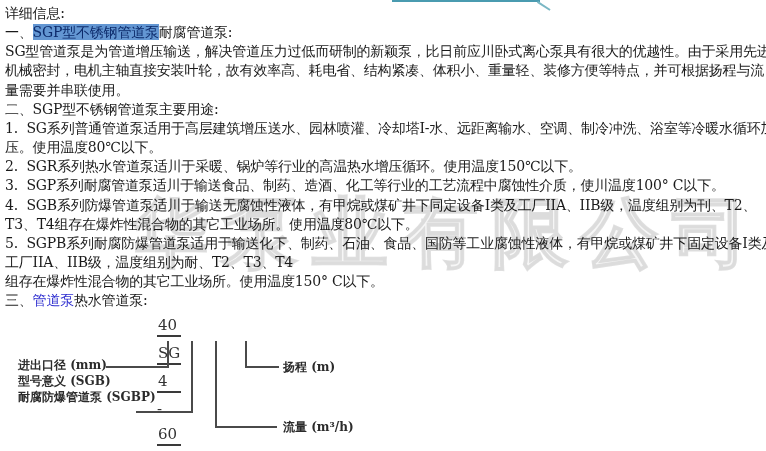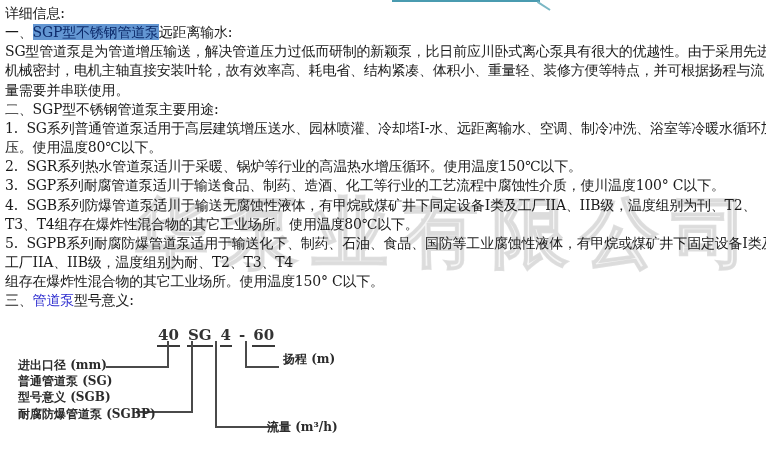--- a/index.html
+++ b/index.html
@@ -17,61 +17,61 @@
     font-size:76px; font-weight:bold; letter-spacing:14px; white-space:nowrap;
     color:rgba(214,214,214,0.22); -webkit-text-stroke:1.5px rgba(198,198,198,0.55);
   }
   
   .text-block { position:absolute; left:5px; top:4px; z-index:2; }
   .line { white-space:pre; font-size:14px; letter-spacing:-0.2px; line-height:19.15px; color:#1a1a1a; }
   .hl { background:var(--hl-bg,#6396d2); color:var(--hl-fg,#0d2b6b);margin-top:40px; }
   .blue-link { color:var(--link,#2f2fd0); cursor:pointer; }
   
   .diagram { position:absolute; left:0; top:0; z-index:2; }
-  .model-row { position:absolute; left:157px; top:326px; display:flex; gap:7px;
-               font-size:15px; font-weight:bold; color:#333; }
+  .model-row { position:absolute; left:157px; top:316px; display:flex; gap:7px;
+               font-size:15px; font-weight:normal; color:#333;flex-direction:column; }
   .model-row .part { border-bottom:2px solid #3a3a3a; padding:0 1px 1px 1px; }
   .model-row .dash { border-bottom:none; padding:0; }
   .conn { position:absolute; background:#4a4a4a; }
   .diagram-label { position:absolute; font-weight:bold; font-size:12px; color:#2b2b2b; white-space:pre; }
   .left-labels { position:absolute; left:18px; top:357px; }
   .left-labels .diagram-label { position:static; line-height:16.2px; }
 </style>
 </head>
 <body>
 
 <div class="page">
 
   <div class="teal-line"></div>
   <div class="teal-diag"></div>
 
   <div class="watermark">华泵业有限公司</div>
 
   <div class="text-block">
     <div class="line">详细信息:</div>
 
-    <div class="line"><span>一、</span><span class="hl">SGP型不锈钢管道泵</span><span>远距离输水:</span></div>
+    <div class="line"><span>一、</span><span class="hl">SGP型不锈钢管道泵</span><span>耐腐管道泵:</span></div>
 
     <div class="line">SG型管道泵是为管道增压输送，解决管道压力过低而研制的新颖泵，比日前应川卧式离心泵具有很大的优越性。由于采用先进</div>
     <div class="line">机械密封，电机主轴直接安装叶轮，故有效率高、耗电省、结构紧凑、体积小、重量轻、装修方便等特点，并可根据扬程与流</div>
     <div class="line">量需要并串联使用。</div>
 
     <div class="line">二、SGP型不锈钢管道泵主要用途:</div>
 
     <div class="line">1.  SG系列普通管道泵适用于高层建筑增压送水、园林喷灌、冷却塔I-水、远距离输水、空调、制冷冲洗、浴室等冷暖水循环加</div>
     <div class="line">压。使用温度80℃以下。</div>
     <div class="line">2.  SGR系列热水管道泵适川于采暖、锅炉等行业的高温热水增压循环。使用温度150℃以下。</div>
     <div class="line">3.  SGP系列耐腐管道泵适川于输送食品、制药、造酒、化工等行业的工艺流程中腐蚀性介质，使川温度100° C以下。</div>
     <div class="line">4.  SGB系列防爆管道泵适川于输送无腐蚀性液体，有甲烷或煤矿井下同定设备I类及工厂IIA、IIB级，温度组别为刊、T2、</div>
     <div class="line">T3、T4组存在爆炸性混合物的其它工业场所。使用温度80℃以下。</div>
     <div class="line">5.  SGPB系列耐腐防爆管道泵适用于输送化下、制药、石油、食品、国防等工业腐蚀性液体，有甲烷或煤矿井下固定设备I类及</div>
     <div class="line">工厂IIA、IIB级，温度组别为耐、T2、T3、T4</div>
     <div class="line">组存在爆炸性混合物的其它工业场所。使用温度150° C以下。</div>
 
-    <div class="line"><span>三、</span><span class="blue-link">管道泵</span><span>型号意义:</span></div>
+    <div class="line"><span>三、</span><span class="blue-link">管道泵</span><span>热水管道泵:</span></div>
   </div>
 
   <div class="diagram">
     <div class="model-row">
       <span class="part">40</span>
       <span class="part">SG</span>
       <span class="part">4</span>
       <span class="dash">-</span>
       <span class="part">60</span>
     </div>
@@ -80,22 +80,21 @@
     <div class="conn" style="left:106px; top:366px; width:63px; height:2px;"></div>
     <div class="conn" style="left:191px; top:341px; width:2px;  height:72px;"></div>
     <div class="conn" style="left:136px; top:411px; width:57px; height:2px;"></div>
     <div class="conn" style="left:215px; top:341px; width:2px;  height:87px;"></div>
     <div class="conn" style="left:215px; top:426px; width:62px; height:2px;"></div>
     <div class="conn" style="left:245px; top:341px; width:2px;  height:27px;"></div>
     <div class="conn" style="left:245px; top:366px; width:34px; height:2px;"></div>
 
     <div class="left-labels">
       <div class="diagram-label">进出口径 (mm)</div>
-      <div class="diagram-label">普通管道泵 (SG)</div>
       <div class="diagram-label">型号意义 (SGB)</div>
       <div class="diagram-label">耐腐防爆管道泵 (SGBP)</div>
     </div>
 
-    <div class="diagram-label" style="left:283px; top:351px;">扬程 (m)</div>
-    <div class="diagram-label" style="left:267px; top:419px;">流量 (m³/h)</div>
+    <div class="diagram-label" style="left:283px; top:359px;">扬程 (m)</div>
+    <div class="diagram-label" style="left:283px; top:419px;">流量 (m³/h)</div>
   </div>
 
 </div>
 
 </body></html>

